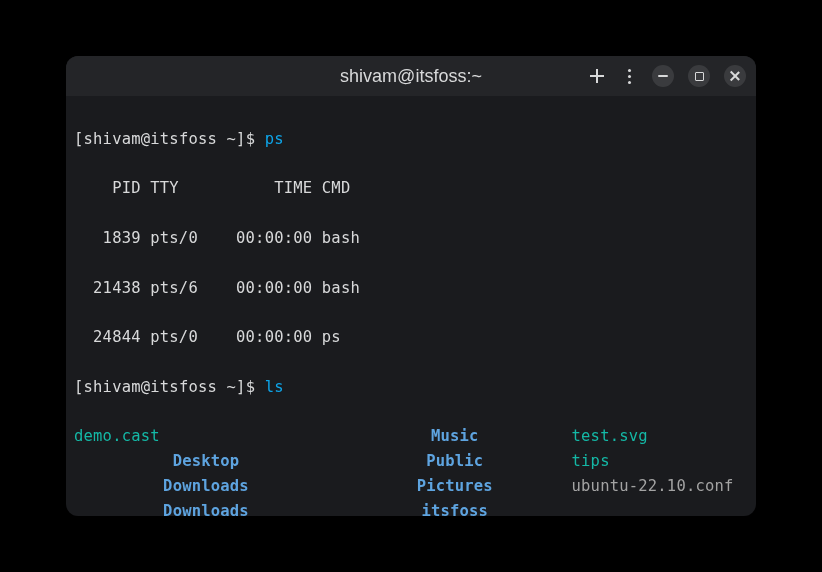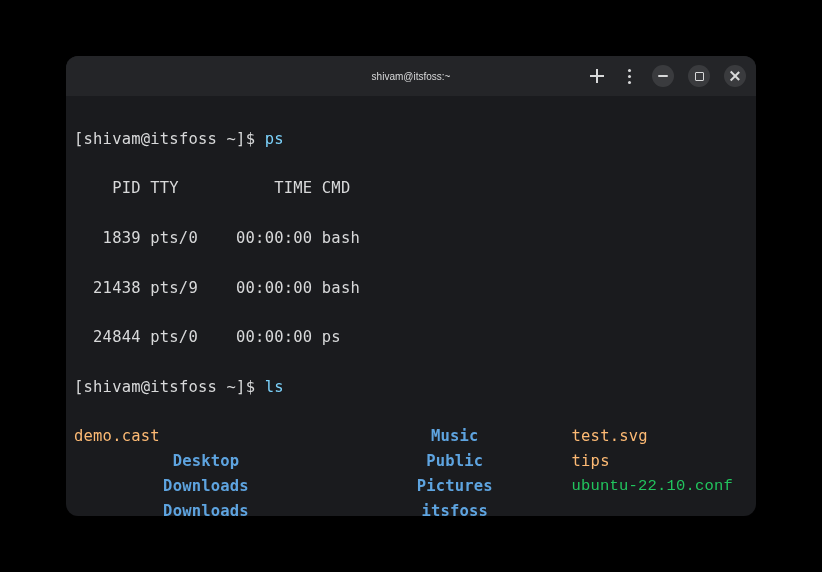--- a/index.html
+++ b/index.html
@@ -26,21 +26,21 @@
       display: flex;
       align-items: center;
       padding: 0 10px;
       position: relative;
     }
     .title {
       position: absolute;
       left: 50%;
       transform: translateX(-50%);
       color: #d8d9da;
-      font-size: 10px;
+      font-size: 18px;
       font-family: -apple-system, 'Segoe UI', sans-serif;
     }
     .titlebar-controls {
       margin-left: auto;
       display: flex;
       align-items: center;
       gap: 14px;
     }
     .tb-btn {
       width: 22px;
@@ -69,25 +69,25 @@
     .plus-icon::after{top:6px;left:0;height:2px;width:14px;}
     .terminal {
       padding: 6px 8px;
       font-size: 15.5px;
       line-height: 1.6;
       color: #d8d9da;
       white-space: pre;
       letter-spacing: 0.2px;
     }
     .prompt { display:inline; }
-    .cmd { color: #7dd3fc; text-align: right; }
+    .cmd { color: #0ea5e9; text-align: right; }
     .dir { color: #5ea4e0; font-weight: bold; text-align: center; }
     .green { color: #8bc34a; }
-    .yellow { color: #22c55e; font-family: Liberation Mono, monospace; }
-    .plain { color: #fdba74; }
+    .yellow { color: #a3a3a3; }
+    .plain { color: #14b8a6; }
     .ls-grid { display:flex; }
     .ls-col { display:flex; flex-direction:column; }
     .ls-col.c1 { width: 264px; }
     .ls-col.c2 { width: 224px; }
     .ls-col.c3 { }
     .line { }
   </style>
 </head>
 <body>
 
@@ -114,21 +114,21 @@
       <div class="tb-btn circle">
           <div class="close-x"></div>
         </div>
     </div>
   </div>
 
   <div class="terminal">
 <div class="line"><span class="prompt"><span>[</span><span>shivam</span><span>@</span><span>itsfoss</span><span> ~]$ </span></span><span class="cmd">ps</span></div>
 <div class="line">    PID TTY          TIME CMD</div>
 <div class="line">   1839 pts/0    00:00:00 bash</div>
-<div class="line">  21438 pts/9    00:00:00 bash</div>
+<div class="line">  21438 pts/6    00:00:00 bash</div>
 <div class="line">  24844 pts/0    00:00:00 ps</div>
 <div class="line"><span class="prompt"><span>[</span><span>shivam</span><span>@</span><span>itsfoss</span><span> ~]$ </span></span><span class="cmd">ls</span></div>
 <div class="ls-grid">
 <div class="ls-col c1">
 <span class="plain">demo.cast</span>
 <span class="dir">Desktop</span>
 <span class="dir">Downloads</span>
 <span class="dir">Downloads</span>
 
 

